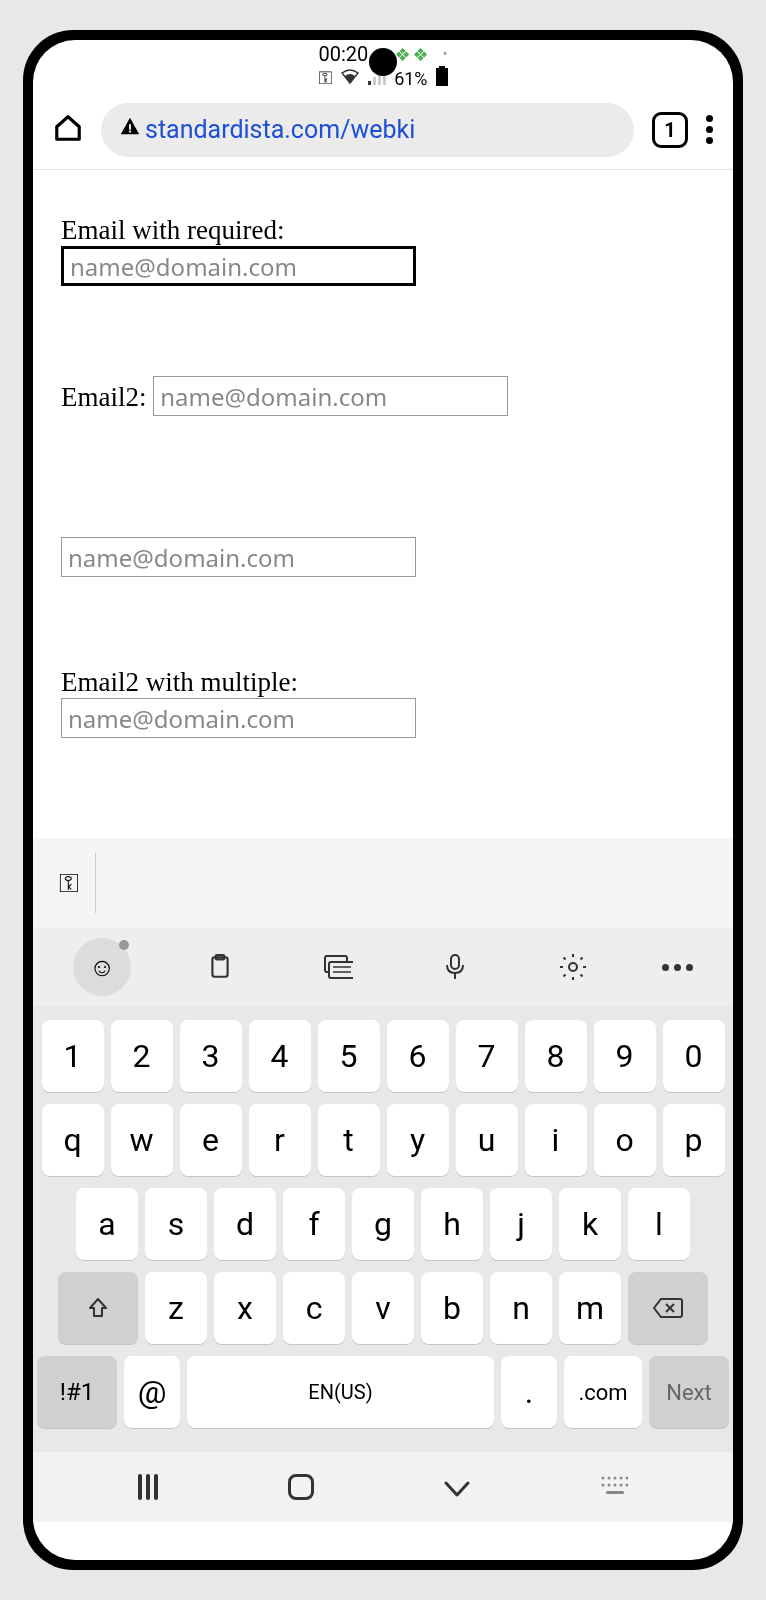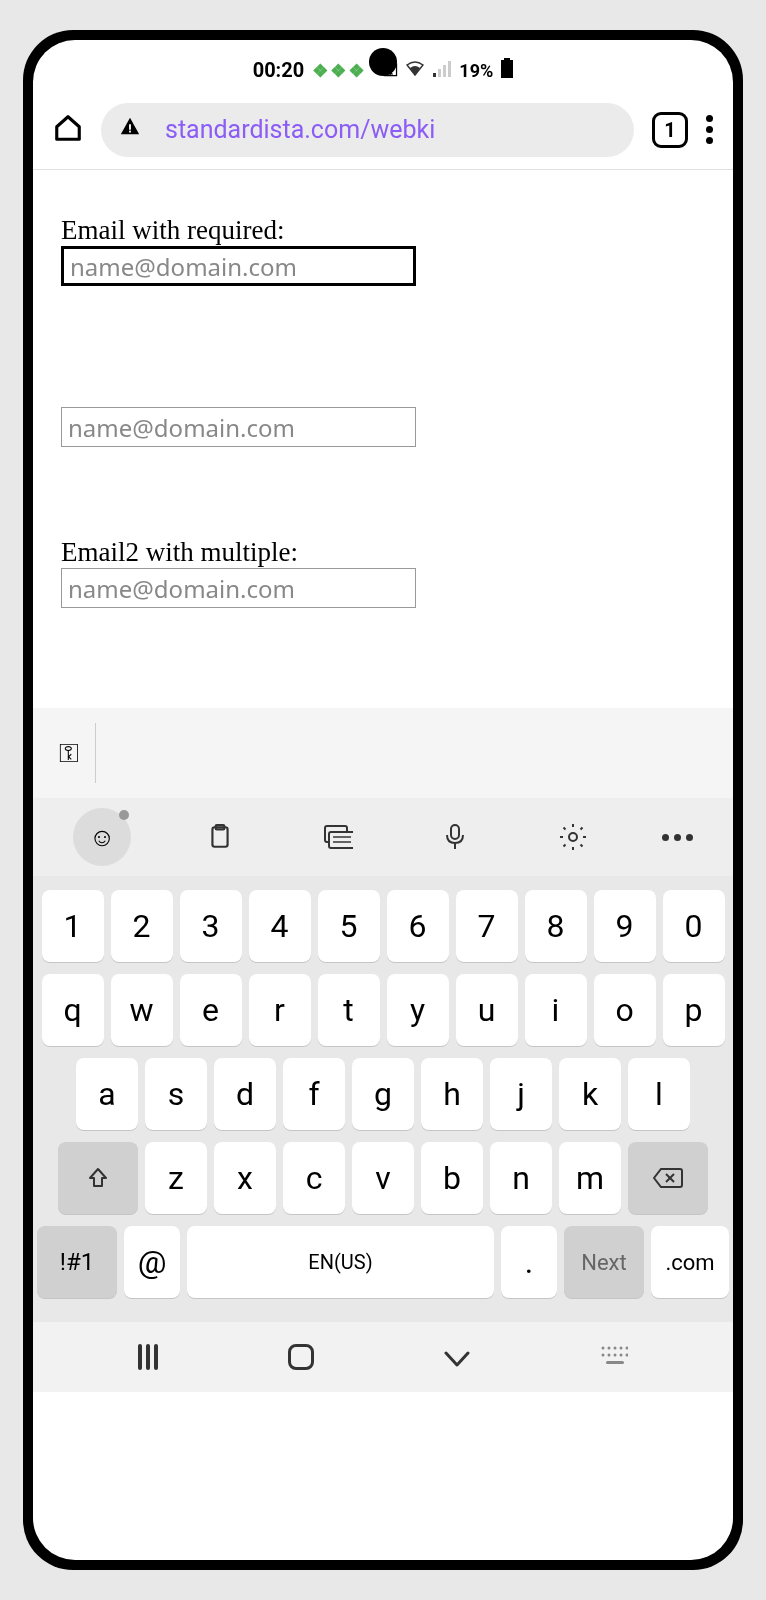--- a/index.html
+++ b/index.html
@@ -39,24 +39,25 @@
       height: 28px;
       background: #000;
       border-radius: 50%;
       z-index: 100;
     }
     
     .status-bar {
       height: 50px;
       display: flex;
       align-items: center;
-      justify-content: center;
+      justify-content: flex-end;
       padding: 10px 30px 0 30px;
       font-size: 20px;
-      font-weight: 700;
+      font-weight: 400;
+      flex-direction: column;
     }
     .status-left { display: flex; align-items: center; gap: 8px; }
     .android-icons { display: flex; gap: 2px; }
     .android-icon { color: #4caf50; font-size: 18px; }
     .status-dot { color: #999; font-size: 14px; margin-left: 6px; }
     .status-right { display: flex; align-items: center; gap: 8px; font-size: 18px; }
     
     .browser-bar {
       height: 80px;
       display: flex;
@@ -67,23 +68,23 @@
     }
     .home-icon { width: 30px; height: 30px; }
     .url-pill {
       flex: 1;
       background: #ebebeb;
       height: 54px;
       border-radius: 27px;
       display: flex;
       align-items: center;
       padding: 0 18px;
-      gap: 24px;
+      gap: 4px;
       font-size: 25px;
-      color: #8b5cf6;
+      color: #1d4ed8;
       overflow: hidden;
       white-space: nowrap;
     }
     .url-pill .warn { font-size: 22px; }
     .tabs-badge {
       width: 36px;
       height: 36px;
       border: 3px solid #000;
       border-radius: 9px;
       display: flex;
@@ -259,21 +260,21 @@
             </svg>
         </span>
         <span>
           <svg width="18" height="16" viewBox="0 0 18 16">
               <rect x="0" y="12" width="3" height="4" fill="#333"></rect>
               <rect x="5" y="8" width="3" height="8" fill="#ccc"></rect>
               <rect x="10" y="4" width="3" height="12" fill="#ccc"></rect>
               <rect x="15" y="0" width="3" height="16" fill="#ccc"></rect>
             </svg>
         </span>
-        <span>19%</span>
+        <span>61%</span>
         <span>
           <svg width="12" height="20" viewBox="0 0 12 20">
               <rect x="3" y="0" width="6" height="2" fill="#000"></rect>
               <rect x="0" y="2" width="12" height="18" fill="#000"></rect>
             </svg>
         </span>
       </div>
     </div>
 
     <div class="browser-bar">
@@ -299,20 +300,24 @@
         <span></span>
           <span></span>
           <span></span>
       </div>
     </div>
 
     <div class="page-content">
       <div class="form-row">
         <div class="form-label">Email with required:</div><br>
         <input class="text-input focused" placeholder="name@domain.com" style="">
+      </div>
+      <div class="form-row inline-row">
+        <span class="form-label">Email2:</span>
+        <input class="text-input" placeholder="name@domain.com" style="">
       </div>
       <div class="form-row">
         <br>
         <input class="text-input" placeholder="name@domain.com" style="">
       </div>
       <div class="form-row last">
         <div class="form-label">Email2 with multiple:</div><br>
         <input class="text-input" placeholder="name@domain.com" style="">
       </div>
     </div>
@@ -413,22 +418,22 @@
               <line x1="13" y1="7" x2="21" y2="15" stroke="#333" stroke-width="2"></line>
               <line x1="21" y1="7" x2="13" y2="15" stroke="#333" stroke-width="2"></line>
             </svg>
         </div>
       </div>
       <div class="kb-row row5">
         <div class="kb-key sym">!#1</div>
         <div class="kb-key at">@</div>
         <div class="kb-key space">EN(US)</div>
         <div class="kb-key dot">.</div>
+        <div class="kb-key com">.com</div>
         <div class="kb-key next">Next</div>
-        <div class="kb-key com">.com</div>
       </div>
     </div>
 
     <div class="nav-bar">
       <div class="nav-recent">
         <span></span>
           <span></span>
           <span></span>
       </div>
       <div>

